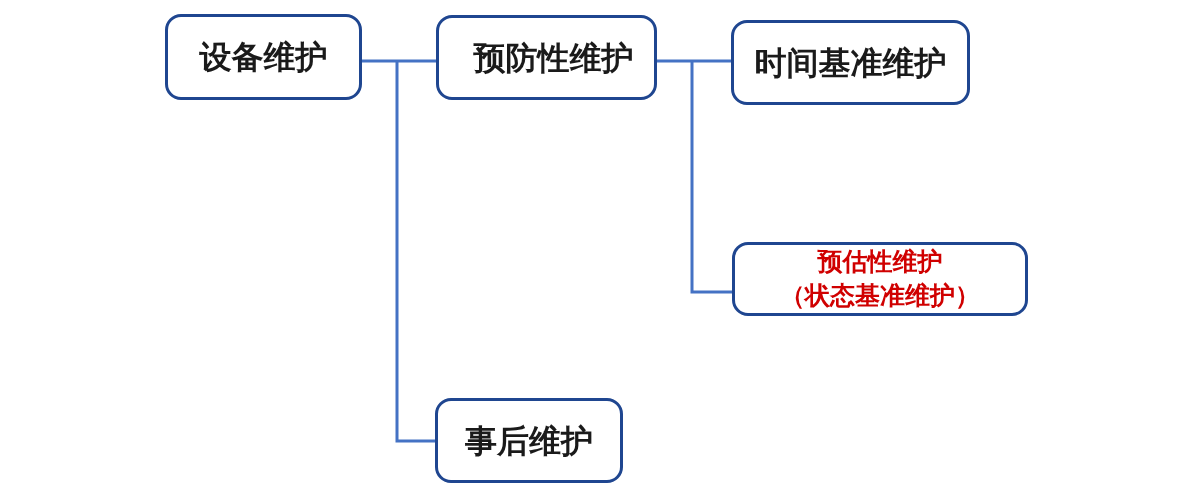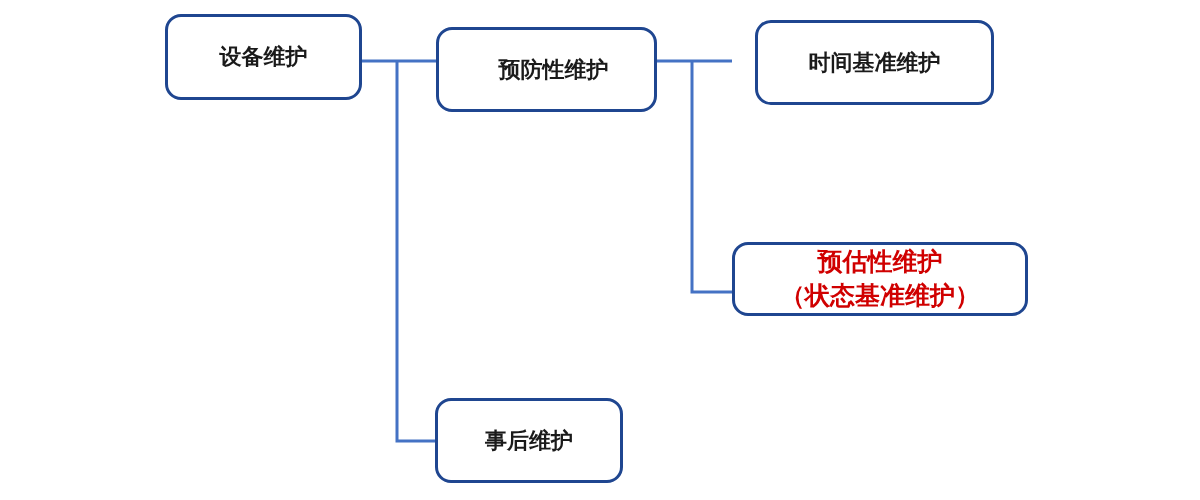--- a/index.html
+++ b/index.html
@@ -32,27 +32,27 @@
     box-sizing: border-box;
     display: flex;
     flex-direction: column;
     align-items: center;
     justify-content: center;
     border: 3px solid #1f4690;
     border-radius: 16px;
     background: #ffffff;
     color: #1a1a1a;
     font-weight: 700;
-    font-size: 22px;
+    font-size: 32px;
     line-height: 1.25;
     text-align: center;
   }
   .node-root       { left: 165px; top: 14px;  width: 197px; height: 86px; }
-  .node-preventive { left: 436px; top: 27px;  width: 221px; height: 85px; padding-left: 14px; }
-  .node-timebased  { left: 731px; top: 20px;  width: 239px; height: 85px; margin-left: 24px; }
+  .node-preventive { left: 436px; top: 15px;  width: 221px; height: 85px; padding-left: 14px; }
+  .node-timebased  { left: 731px; top: 20px;  width: 239px; height: 85px; }
   .node-predictive { left: 732px; top: 242px; width: 296px; height: 74px;
                      color: #d00000; font-size: 25px; line-height: 1.35; }
   .node-breakdown  { left: 435px; top: 398px; width: 188px; height: 85px; }
   .node .line { display: block; }
 </style>
 </head>
 <body>
 
 <div class="canvas">
 

